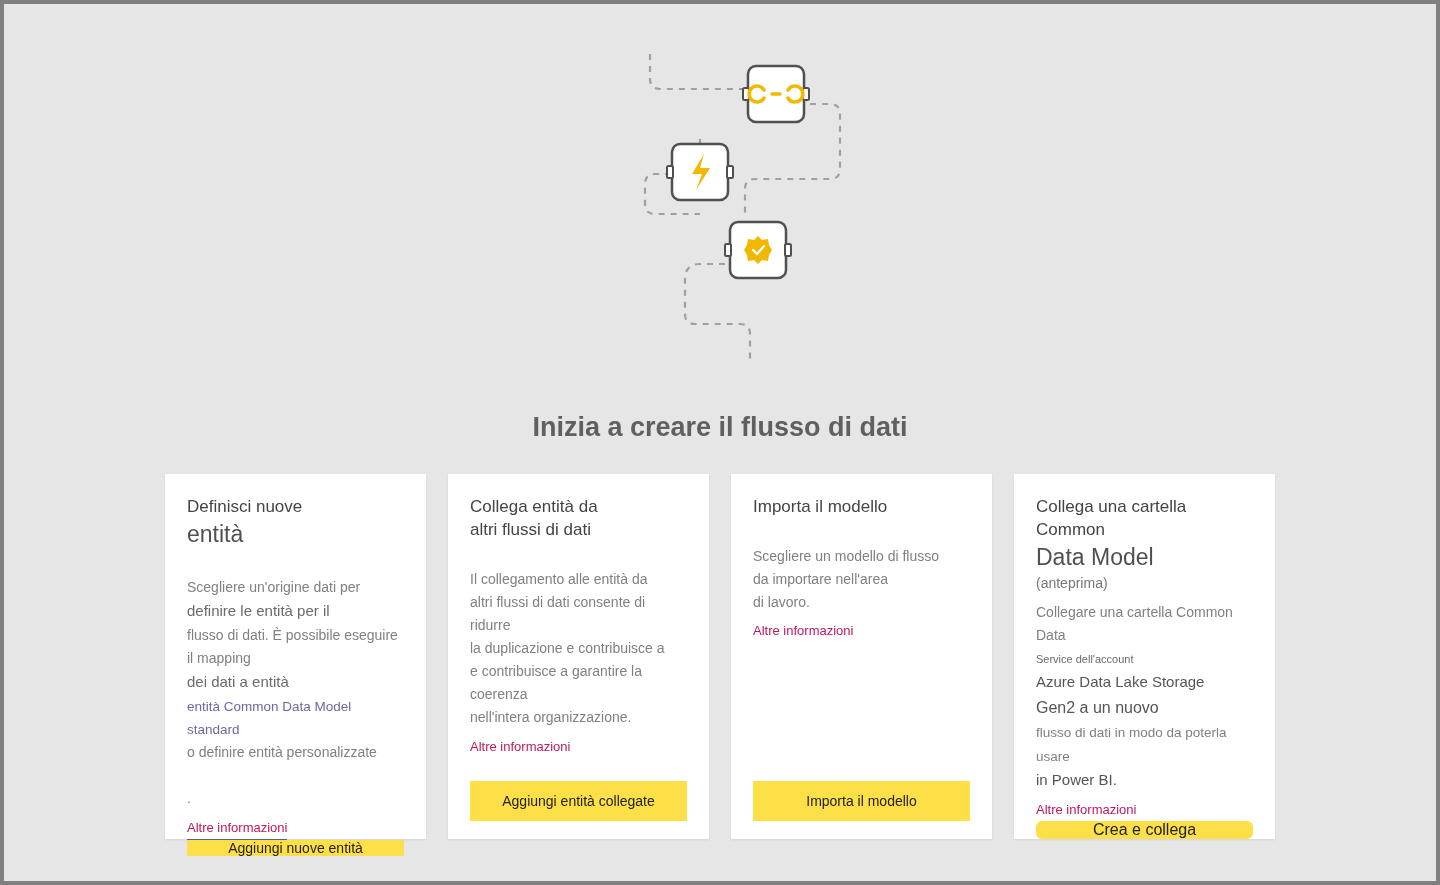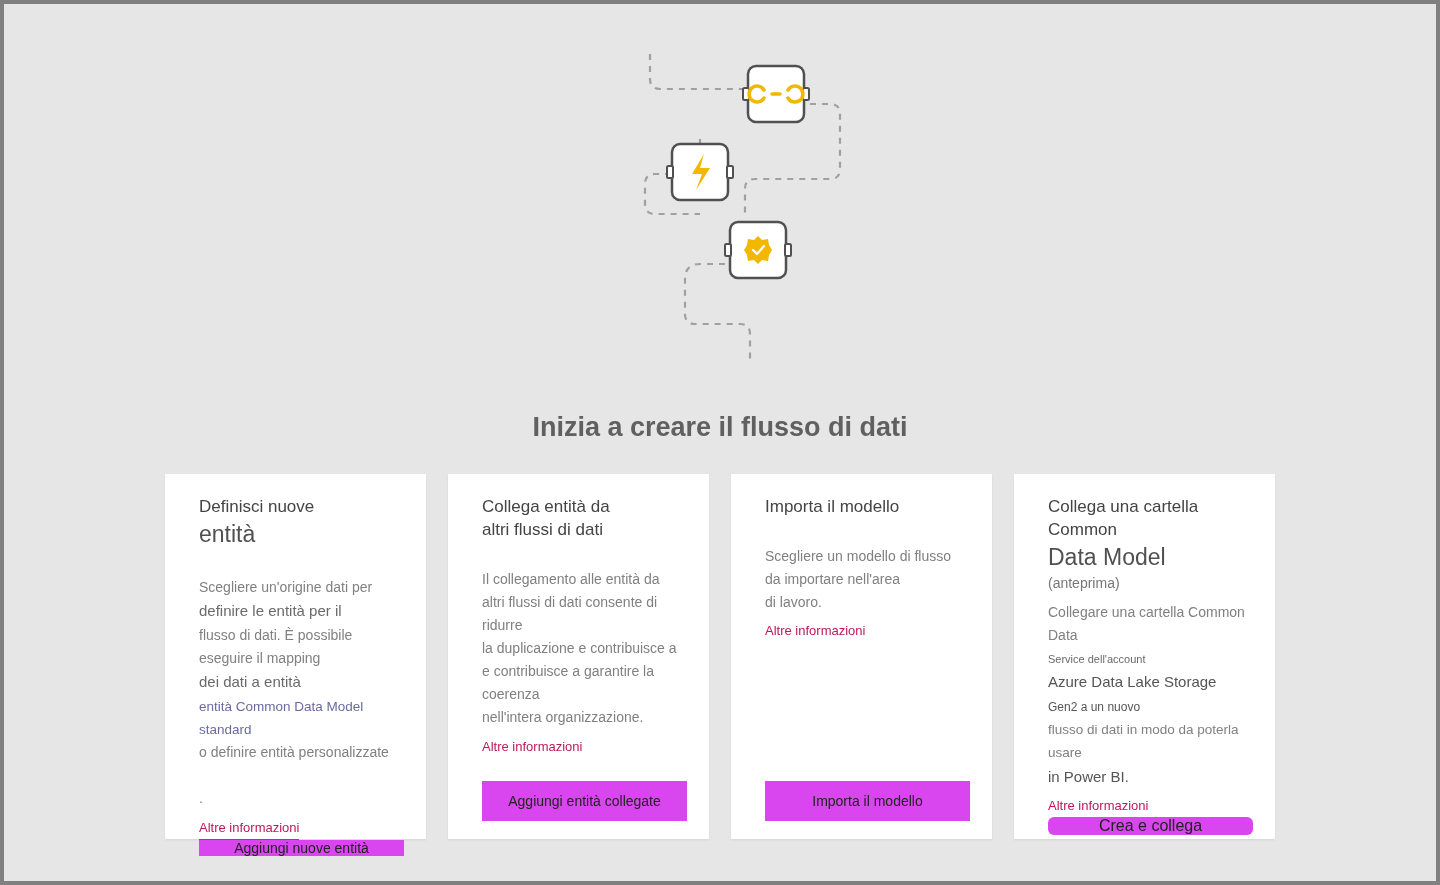--- a/index.html
+++ b/index.html
@@ -41,21 +41,21 @@
     left: 50%;
     transform: translateX(-50%);
     display: flex;
     gap: 22px;
     width: 1110px;
   }
   .card {
     background: #ffffff;
     width: 262px;
     height: 365px;
-    padding: 22px 22px 18px 34px;
+    padding: 22px 22px 18px 22px;
     display: flex;
     flex-direction: column;
     box-shadow: 0 1px 2px rgba(0,0,0,0.08);
     position: relative;
   }
   .card-title {
     font-size: 17px;
     font-weight: 400;
     color: #444;
     margin-bottom: 6px;
@@ -99,21 +99,21 @@
     text-decoration: none;
     cursor: pointer;
     display: inline-block;
     margin-top: 6px;
   }
   .learn-more.underline {
     border-bottom: 1px solid #4a5fb0;
     padding-bottom: 1px;
   }
   .card-button {
-    background: #d946ef;
+    background: #fde047;
     border: none;
     height: 40px;
     font-size: 14px;
     color: #222;
     cursor: pointer;
     margin-top: auto;
     width: 100%;
     font-family: inherit;
   }
   .card-button.bigtext {
@@ -210,21 +210,21 @@
     <div class="card">
       <div class="card-title" style="margin-bottom:0;">
         <span>Collega una cartella Common</span><br>
         <span class="big">Data Model</span>
       </div>
       <div class="card-sub">(anteprima)</div>
       <div class="card-body" style="margin-top:10px;">
         <span>Collegare una cartella Common Data</span><br>
         <span style="font-size:11px;color:#6a6a6a">Service dell'account</span><br>
         <span class="storage-line">Azure Data Lake Storage</span><br>
-        <span class="storage-line" style="font-size:12px">Gen2 a un nuovo</span><br>
+        <span class="storage-line" style="font-size:16px">Gen2 a un nuovo</span><br>
         <span style="font-size:13.5px">flusso di dati in modo da poterla usare</span><br>
         <span style="font-size:15px;color:#555">in Power BI.</span><br>
         <a class="learn-more">Altre informazioni</a>
       </div>
       <button class="card-button bigtext">Crea e collega</button>
     </div>
 
   </div>
 </div>
 

